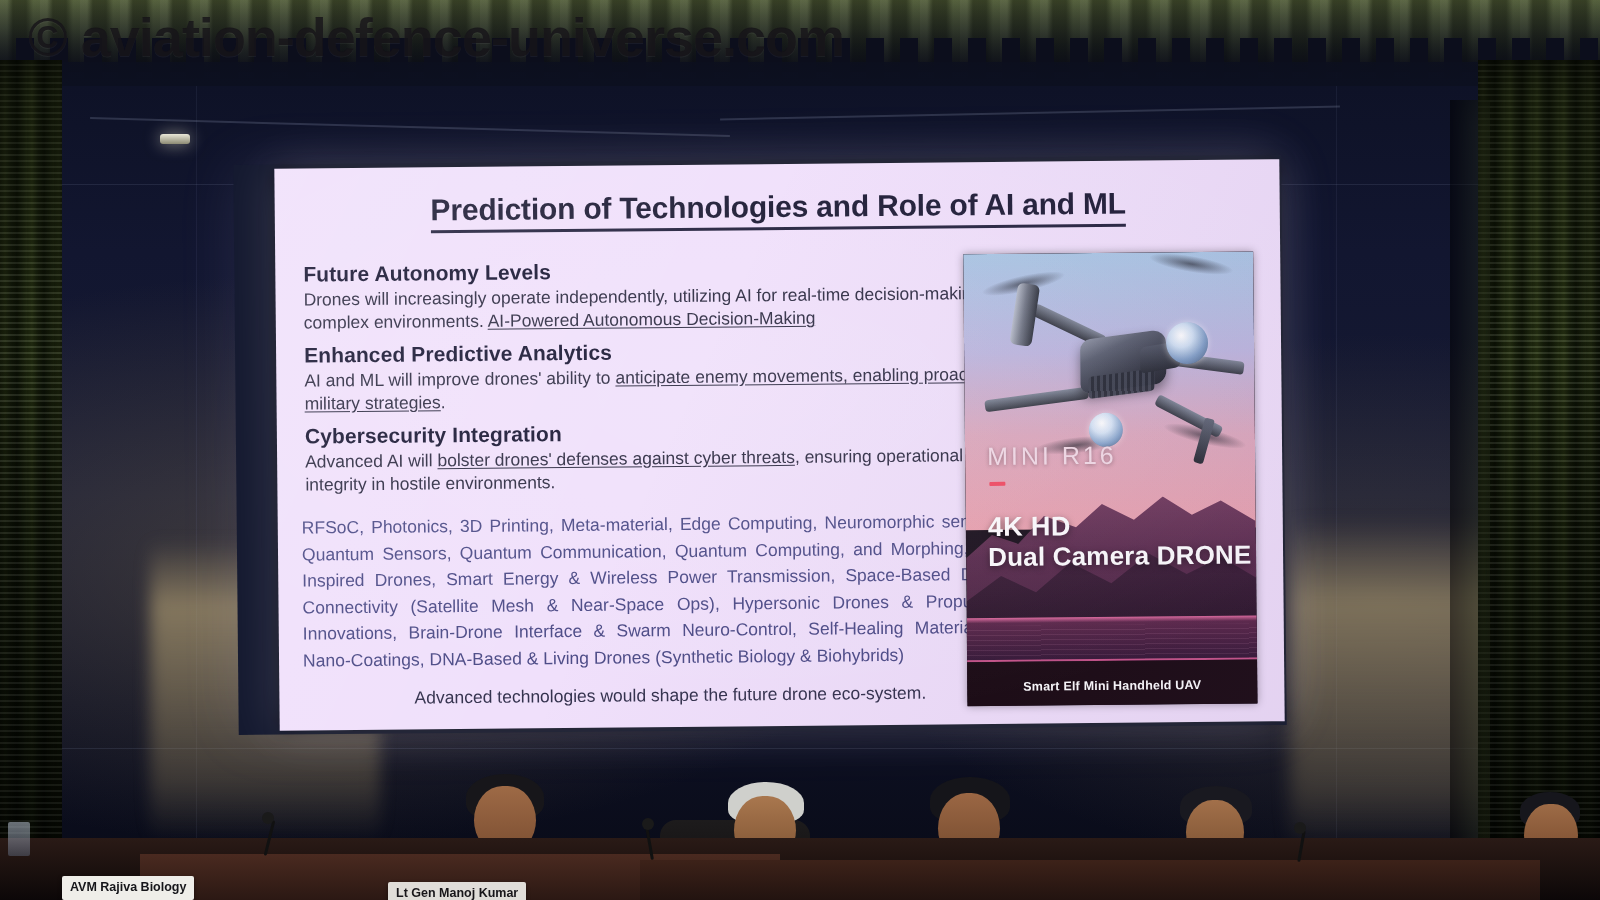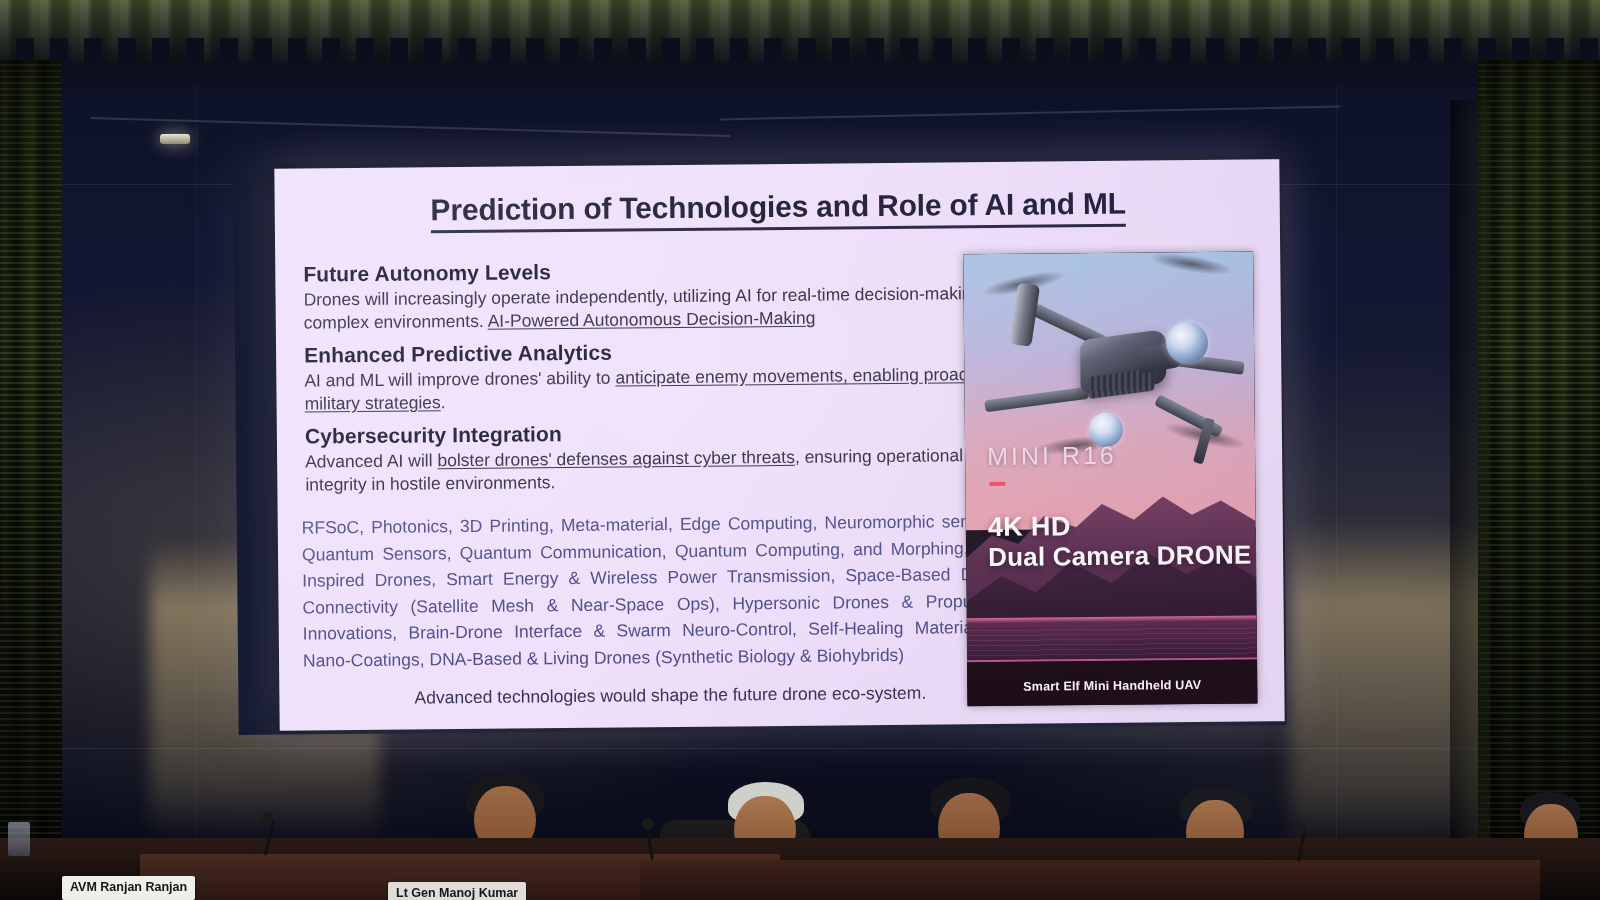--- a/index.html
+++ b/index.html
@@ -451,17 +451,18 @@
 
   <div class="mic" style="left:268px;bottom:44px;width:3px;height:36px;transform:rotate(14deg);"></div>
   <div class="mic-head" style="left:262px;bottom:76px;"></div>
   <div class="mic" style="left:648px;bottom:40px;width:3px;height:34px;transform:rotate(-10deg);"></div>
   <div class="mic-head" style="left:642px;bottom:70px;"></div>
   <div class="mic" style="left:1300px;bottom:38px;width:3px;height:32px;transform:rotate(10deg);"></div>
   <div class="mic-head" style="left:1294px;bottom:66px;"></div>
 
   <div style="position:absolute;left:8px;bottom:44px;width:22px;height:34px;background:linear-gradient(180deg,rgba(190,200,215,.55),rgba(90,100,120,.5));border-radius:2px;"></div>
 
-  <div class="nameplate" style="left:62px;bottom:0px;">AVM Ranjan Ranjan</div>
+  <div class="nameplate" style="left:62px;bottom:0px;">AVM Rajiva Biology</div>
   <div class="nameplate" style="left:388px;bottom:-6px;opacity:.92;">Lt Gen Manoj Kumar</div>
 
+  <div class="watermark">© aviation-defence-universe.com</div>
 
 </div>
 
 </body></html>

